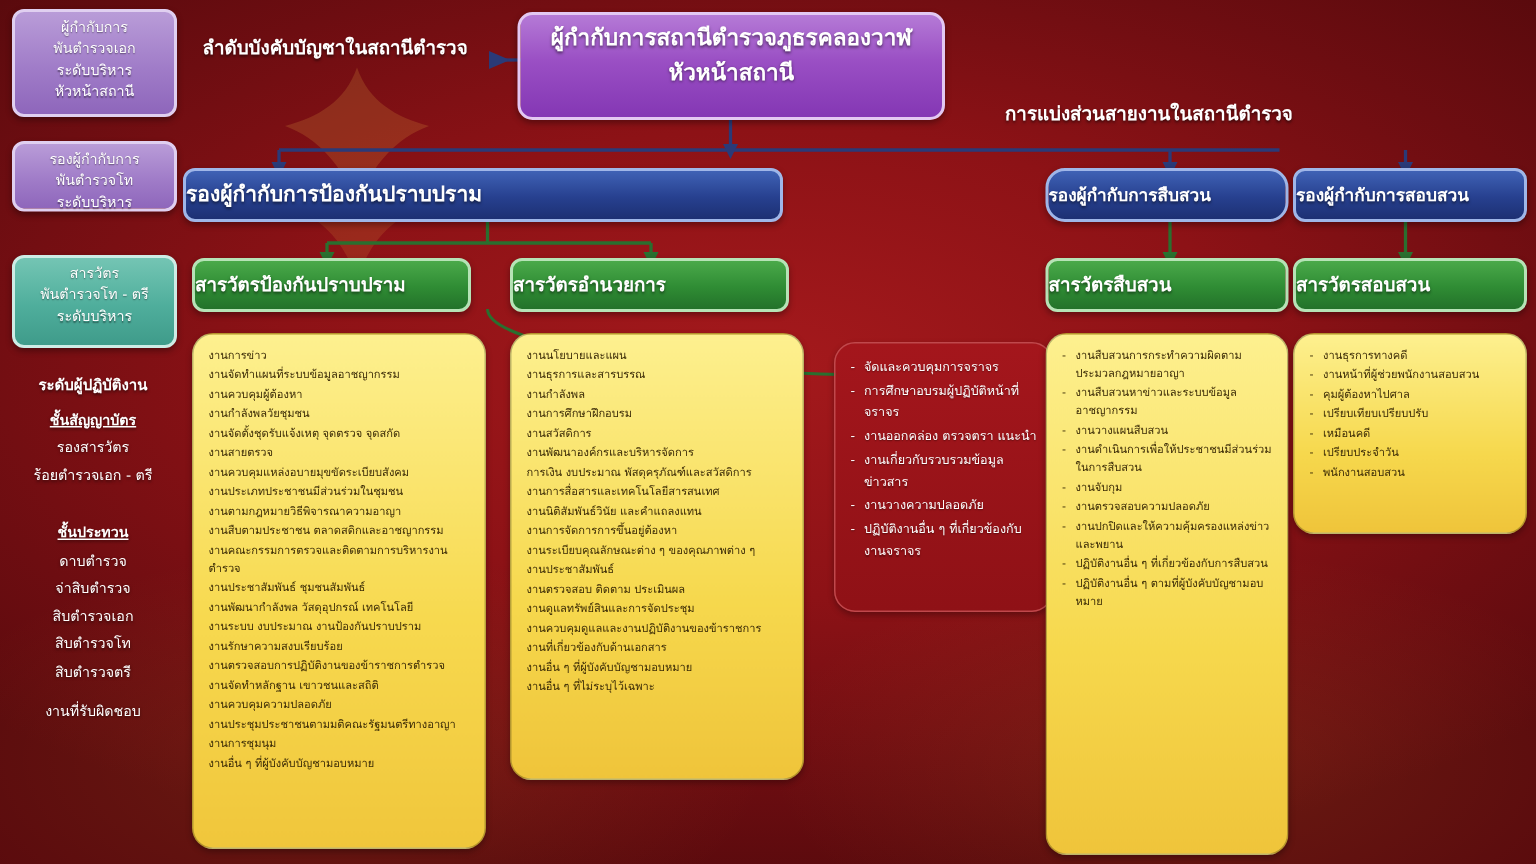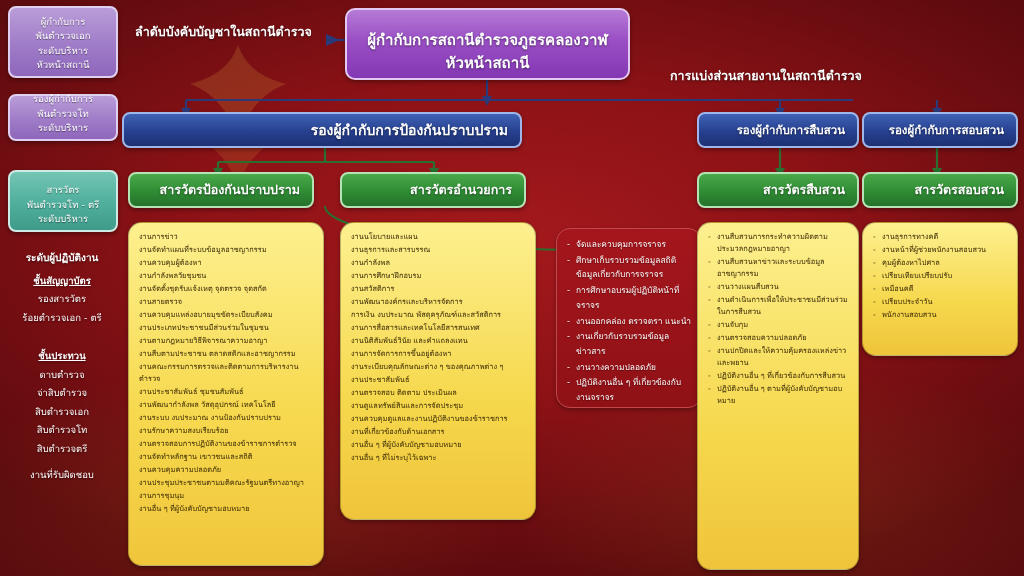--- a/index.html
+++ b/index.html
@@ -24,24 +24,24 @@
   
   .ornament{
     position:absolute;left:168px;top:40px;width:140px;height:150px;
     opacity:.30;
   }
   .layer{position:absolute;inset:0;}
 
   .node{
     position:absolute;box-sizing:border-box;
     border-radius:8px;
-    display:flex;align-items:center;justify-content:flex-end;
+    display:flex;align-items:center;justify-content:flex-start;
     text-align:center;color:#fff;
     font-size:11px;line-height:1.45;
-    padding:4px 12px;
+    padding:4px 0;
     box-shadow:0 2px 4px rgba(0,0,0,.35);
   }
   .chief{
     background:linear-gradient(180deg,#b57ad6 0%,#9a4fc4 45%,#8437b4 100%);
     border:2px solid #e3c8f2;border-radius:10px;
     font-size:15px;font-weight:bold;line-height:1.5;
     text-shadow:0 1px 2px rgba(0,0,0,.5);
   }
   .blue{
     background:linear-gradient(180deg,#3f62b5 0%,#27408f 55%,#1d3073 100%);
@@ -202,21 +202,21 @@
   <div class="u" style="margin-top:20px;">ชั้นประทวน</div>
   <div>ดาบตำรวจ</div>
   <div>จ่าสิบตำรวจ</div>
   <div>สิบตำรวจเอก</div>
   <div>สิบตำรวจโท</div>
   <div>สิบตำรวจตรี</div>
   <div style="margin-top:8px;">งานที่รับผิดชอบ</div>
 </div>
 
 <div class="node blue" style="left:122px;top:112px;width:400px;height:36px;">รองผู้กำกับการป้องกันปราบปราม</div>
-<div class="node blue small" style="left:697px;top:112px;width:162px;height:36px;">รองผู้กำกับการสืบสวน</div>
+<div class="node blue small" style="left:697px;top:112px;width:162px;height:36px;border-radius:13px;">รองผู้กำกับการสืบสวน</div>
 <div class="node blue small" style="left:862px;top:112px;width:156px;height:36px;">รองผู้กำกับการสอบสวน</div>
 
 <div class="node green" style="left:128px;top:172px;width:186px;height:36px;">สารวัตรป้องกันปราบปราม</div>
 <div class="node green" style="left:340px;top:172px;width:186px;height:36px;">สารวัตรอำนวยการ</div>
 <div class="node green" style="left:697px;top:172px;width:162px;height:36px;">สารวัตรสืบสวน</div>
 <div class="node green" style="left:862px;top:172px;width:156px;height:36px;">สารวัตรสอบสวน</div>
 
 <div class="panel gold" style="left:128px;top:222px;width:196px;height:344px;">
   <ul>
     <li>งานการข่าว</li>
@@ -262,21 +262,20 @@
     <li>งานควบคุมดูแลและงานปฏิบัติงานของข้าราชการ</li>
     <li>งานที่เกี่ยวข้องกับด้านเอกสาร</li>
     <li>งานอื่น ๆ ที่ผู้บังคับบัญชามอบหมาย</li>
     <li>งานอื่น ๆ ที่ไม่ระบุไว้เฉพาะ</li>
   </ul>
 </div>
 
 <div class="panel dark" style="left:556px;top:228px;width:146px;height:180px;">
   <ul>
     <li class="dashitem">จัดและควบคุมการจราจร</li>
-    <li class="dashitem">ศึกษาเก็บรวบรวมข้อมูลสถิติข้อมูลเกี่ยวกับการจราจร</li>
     <li class="dashitem">การศึกษาอบรมผู้ปฏิบัติหน้าที่จราจร</li>
     <li class="dashitem">งานออกคล่อง ตรวจตรา แนะนำ</li>
     <li class="dashitem">งานเกี่ยวกับรวบรวมข้อมูลข่าวสาร</li>
     <li class="dashitem">งานวางความปลอดภัย</li>
     <li class="dashitem">ปฏิบัติงานอื่น ๆ ที่เกี่ยวข้องกับงานจราจร</li>
   </ul>
 </div>
 
 <div class="panel gold2" style="left:697px;top:222px;width:162px;height:348px;">
   <ul>

